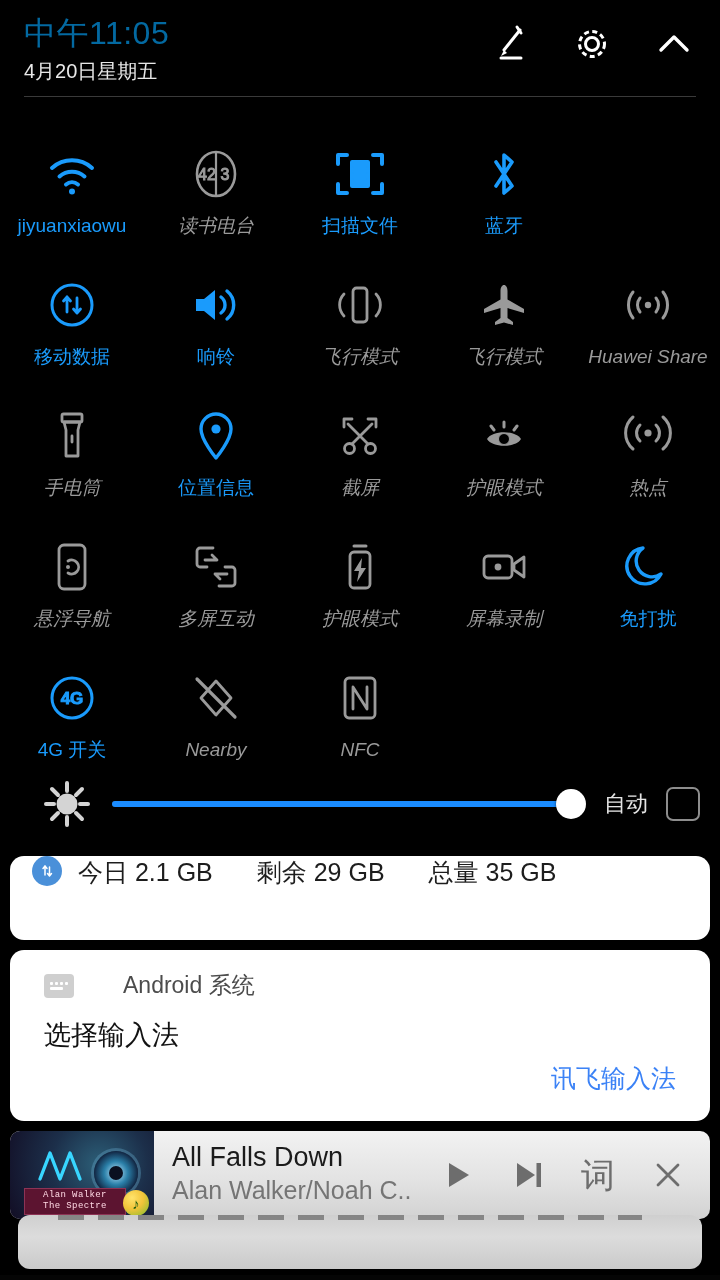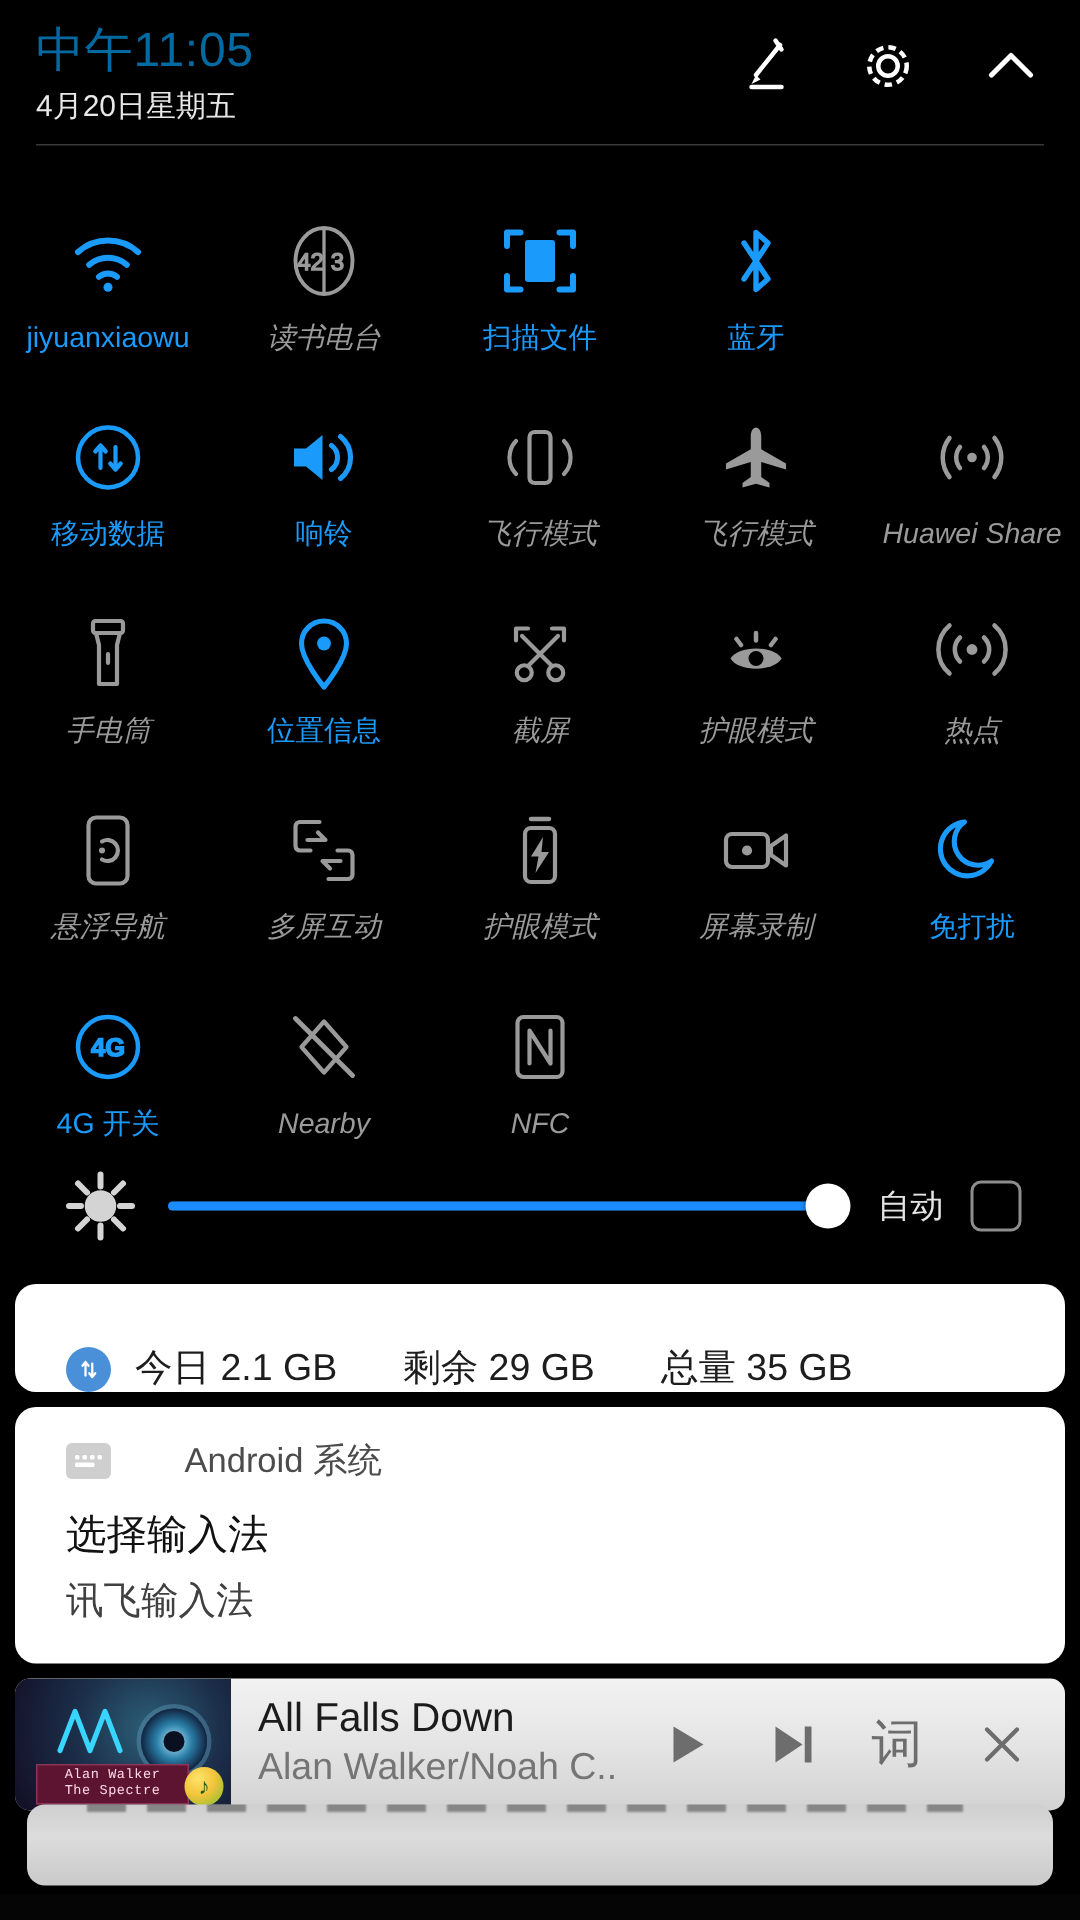--- a/index.html
+++ b/index.html
@@ -58,21 +58,21 @@
   .on .label{ color:#1a9bfc; }
   .off .label{ color:#9a9a9a;font-style:italic; }
   .on svg *{ stroke:#1a9bfc; }
   .off svg *{ stroke:#9a9a9a; }
   .on svg .fill{ fill:#1a9bfc; stroke:none; }
   .off svg .fill{ fill:#9a9a9a; stroke:none; }
   .tile svg{ display:block; }
   .tile.empty{ visibility:hidden; }
   
   .brightness{
-    height:84px; display:flex; align-items:center; padding:0 39px 0 40px;
+    height:84px; display:flex; align-items:center; padding:0 20px 0 40px;
   }
   .sun{ width:54px; display:flex; align-items:center; justify-content:center; }
   .slider{
     flex:1; margin:0 22px 0 18px; height:30px; position:relative; display:flex; align-items:center;
   }
   .track{ position:absolute; left:0; right:0; height:6px; background:#2a2a2a; border-radius:3px; }
   .fill-track{ position:absolute; left:0; height:6px; background:#1a8cff; border-radius:3px; }
   .thumb{
     position:absolute; width:30px; height:30px; border-radius:50%;
     background:#fff; box-shadow:0 0 3px rgba(0,0,0,.6);
@@ -80,40 +80,40 @@
   .auto-label{ color:#e3e3e3; font-size:22px; margin-right:18px; }
   .auto-box{
     width:34px; height:34px; border:2px solid #8d8d8d; border-radius:7px; background:transparent;
   }
   
   .card{
     margin:10px 10px 0 10px; background:#fff; border-radius:14px;
     box-shadow:0 1px 2px rgba(0,0,0,.5);
   }
   .data-card{
-    height:72px; display:flex; align-items:flex-end; padding:0 34px;
+    height:84px; display:flex; align-items:flex-start; padding:0 22px;
   }
   .data-ic{
     width:30px; height:30px; border-radius:50%; background:#4a90d9;
     display:flex; align-items:center; justify-content:center; margin-right:16px; flex:none;
   }
   .data-txt{ color:#1d1d1d; font-size:25px; margin-right:44px; white-space:nowrap; }
   .data-txt:last-child{ margin-right:0; }
   .notif-card{ padding:20px 34px 26px 34px; }
   .notif-head{ display:flex; align-items:center; gap:13px; }
   .kb-ic{
     width:30px; height:24px; border-radius:4px; background:#cfcfcf;
     display:flex; align-items:center; justify-content:center;
   }
   .kb-ic .kdots{ display:grid; grid-template-columns:repeat(4,3px); gap:2px; }
   .kb-ic .kdots i{ width:3px; height:3px; background:#fff; display:block; border-radius:1px; }
   .kb-ic .kbar{ width:13px; height:3px; background:#fff; border-radius:1px; margin-top:2px; }
   .app-name{ color:#4c4c4c; font-size:23px;margin-left:36px; }
   .notif-title{ color:#121212; font-size:27px; margin-top:16px; }
-  .notif-sub{ color:#404040; font-size:25px; margin-top:9px; }
+  .notif-sub{ color:#3b82f6; font-size:25px; margin-top:9px;text-align:right; }
   
   .music-card{
     margin:10px 10px 0 10px; height:88px; border-radius:10px; overflow:hidden;
     display:flex; align-items:stretch;
     background:linear-gradient(180deg,#f2f2f2 0%,#e3e3e3 55%,#d2d2d2 100%);
     position:relative;
   }
   .album{
     width:144px; flex:none; position:relative; overflow:hidden;
     background:radial-gradient(circle at 62% 38%, #2c5f78 0%, #1c2f4a 46%, #120d24 100%);

